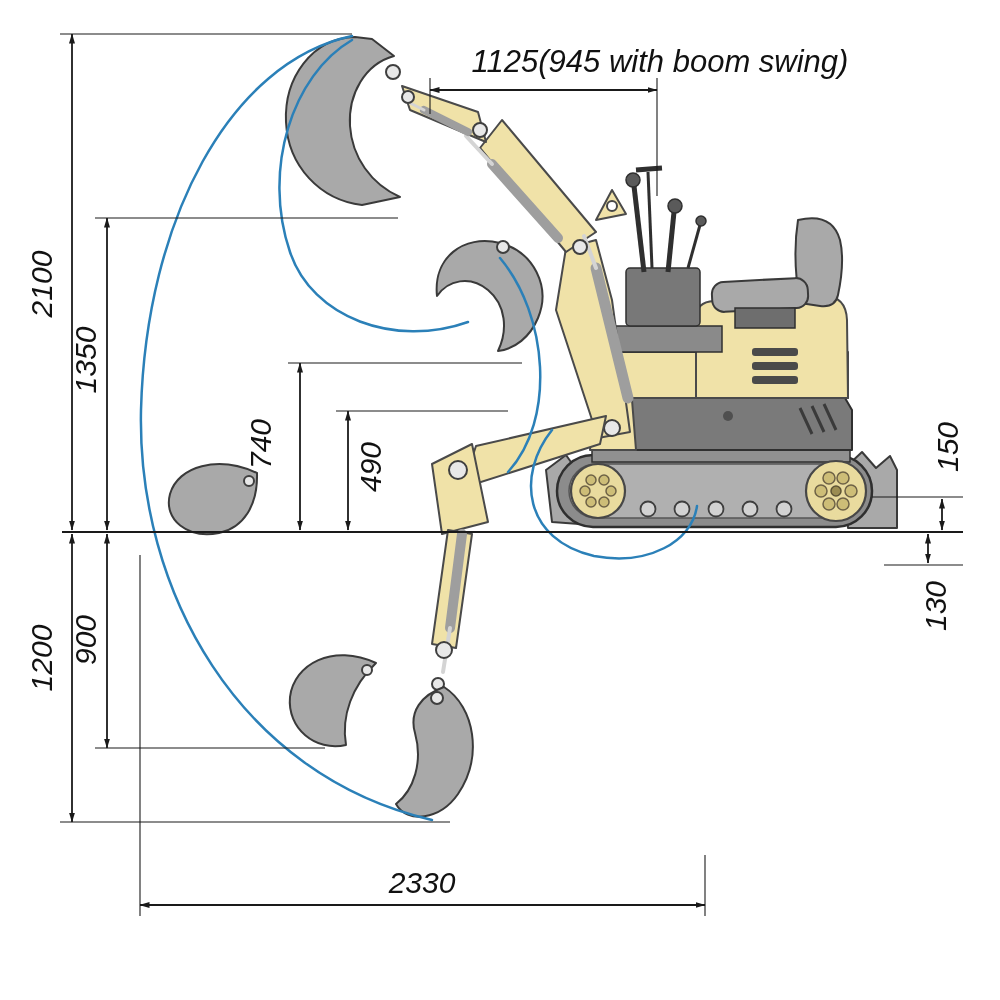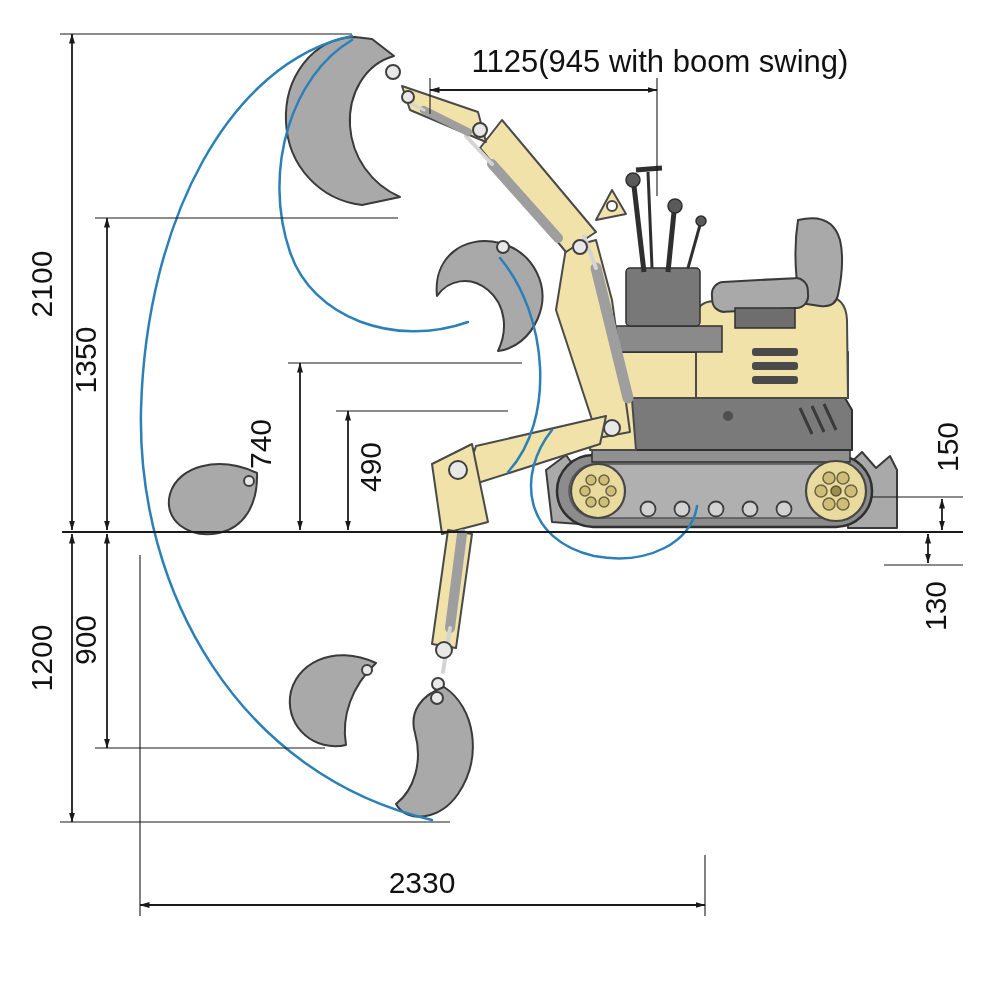--- a/index.html
+++ b/index.html
@@ -1,18 +1,18 @@
 <!DOCTYPE html>
 <html><head>
 <meta charset="utf-8">
 <style>
   html,body { margin:0; padding:0; background:#ffffff; }
   .stage {
     position:relative; width:1000px; height:1000px; background:#ffffff;
-    font-family:"Liberation Sans", sans-serif; overflow:hidden;
+    font-family:"Liberation Sans", sans-serif; overflow:hidden;font-style:italic;
   }
   svg { display:block; }
   .yellow { fill:#f0e2a8; stroke:#4a4a4a; stroke-width:2; stroke-linejoin:round; }
   .gray   { fill:#a9a9a9; stroke:#3a3a3a; stroke-width:2; stroke-linejoin:round; }
   .dgray  { fill:#7a7a7a; stroke:#2f2f2f; stroke-width:2; stroke-linejoin:round; }
   .track  { fill:#8c8c8c; stroke:#2f2f2f; stroke-width:2.5; }
   .pin    { fill:#e8e8e8; stroke:#3f3f3f; stroke-width:2; }
   .hole   { fill:#cdbd77; stroke:#6e6246; stroke-width:1.5; }
   .cyl    { stroke:#9e9e9e; stroke-linecap:round; fill:none; }
   .rod    { stroke:#d4d4d4; stroke-linecap:round; fill:none; }

